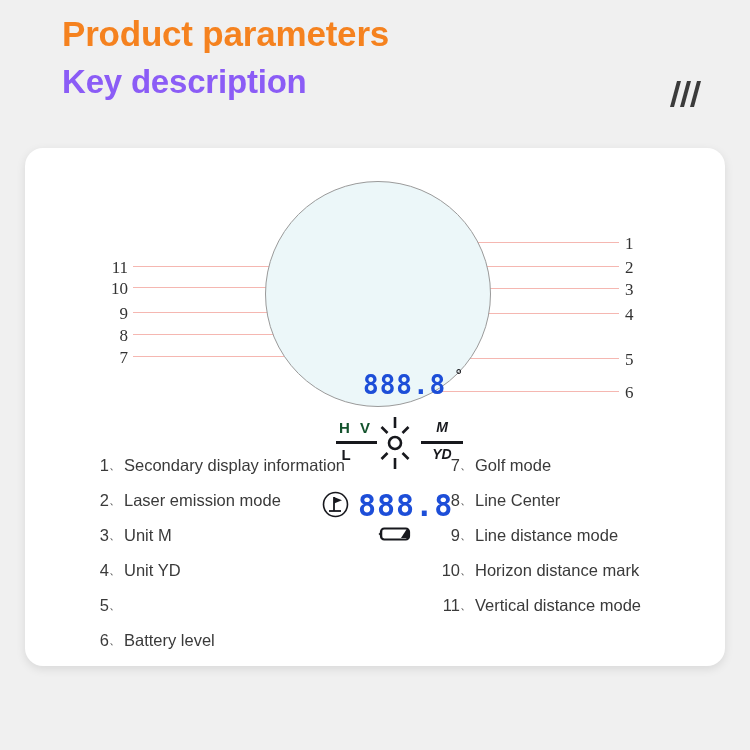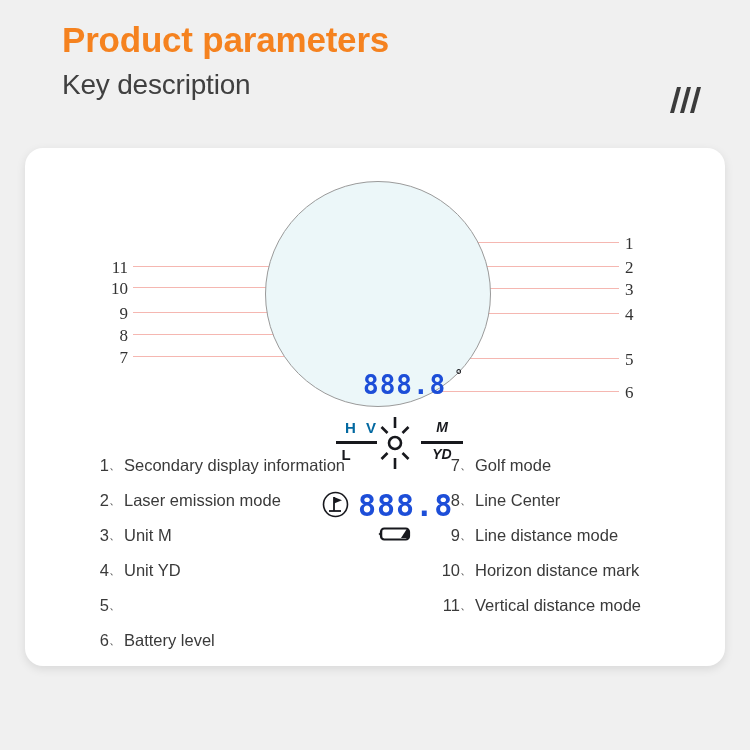--- a/index.html
+++ b/index.html
@@ -11,38 +11,38 @@
     height: 750px;
     background: #f0f0f0;
     font-family: "Liberation Sans", sans-serif;
     overflow: hidden;
     position: relative;
   }
 
   
   #header {
     position: absolute;
-    left: 0; top: 12px;
+    left: 0; top: 6px;
     width: 750px; height: 148px;
   }
   #title-main {
     position: absolute;
     left: 62px; top: 8px;
     font-size: 35px;
     font-weight: bold;
     color: #f5821f;
     letter-spacing: -0.2px;
     white-space: nowrap;
   }
   #title-sub {
     position: absolute;
     left: 62px; top: 57px;
-    font-size: 28px;
-    font-weight: normal;
-    color: #404040;
+    font-size: 33px;
+    font-weight: bold;
+    color: #8b5cf6;
     letter-spacing: -0.2px;
     white-space: nowrap;
   }
   #slash-icon {
     position: absolute;
     left: 660px; top: 73px;
     width: 48px; height: 30px;
   }
 
   
@@ -119,25 +119,25 @@
     font-size: 30px;
   }
 
   #hv-group {
     position: absolute;
     left: 308px; top: 271px;
     width: 46px; height: 50px;
   }
   #hv-top {
     position: absolute;
-    left: 6px; top: 0;
+    left: 0; top: 0;
     width: 46px;
     font-size: 15px;
     font-weight: bold;
-    color: #0369a1;
+    color: #14532d;
     text-align: center;
     letter-spacing: 3px;
     font-family: "Liberation Sans", sans-serif;
   }
   #hv-bar {
     position: absolute;
     left: 3px; top: 22px;
     width: 41px; height: 2.5px;
     background: #17181d;
   }

